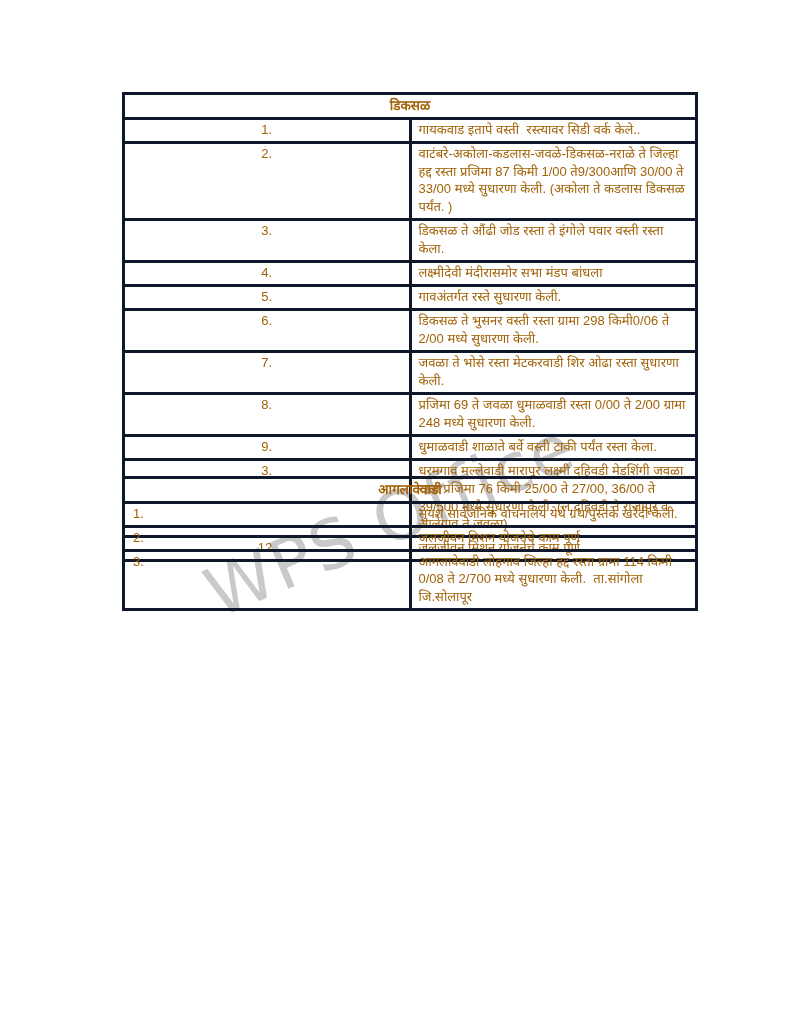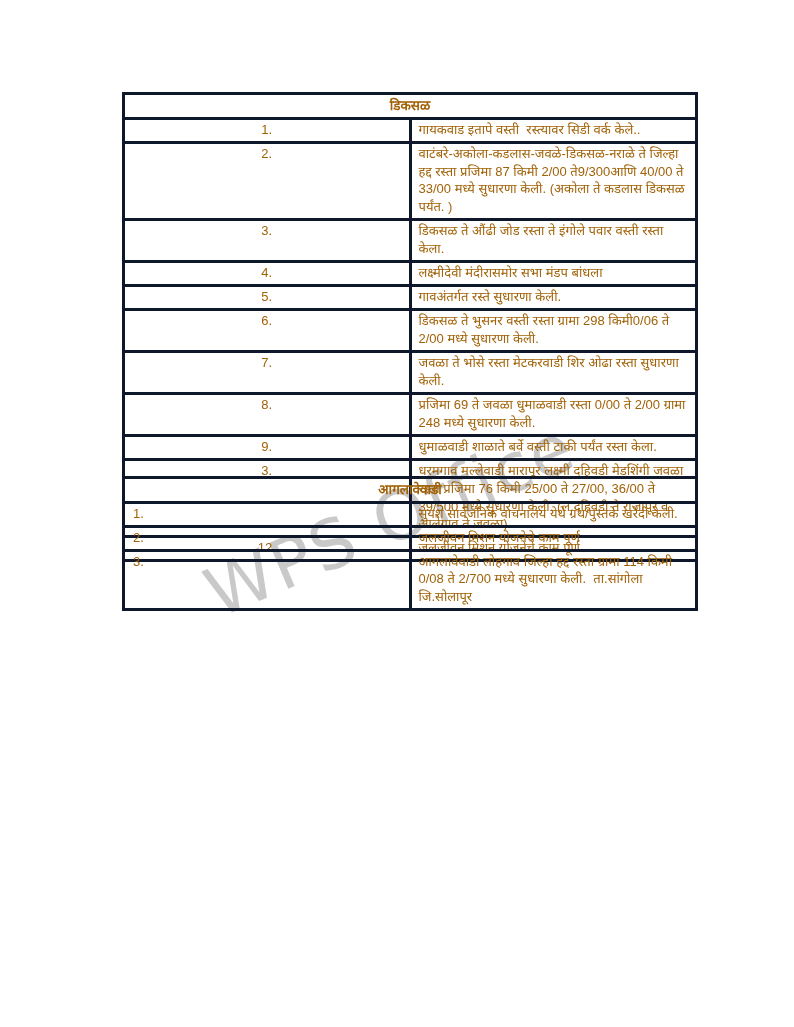--- a/index.html
+++ b/index.html
@@ -81,21 +81,21 @@
           <th colspan="2">डिकसळ</th>
         </tr>
       </thead>
       <tbody>
           <tr>
             <td class="num">1.</td>
             <td class="txt">गायकवाड इतापे वस्ती  रस्त्यावर सिडी वर्क केले..</td>
           </tr>
           <tr>
             <td class="num">2.</td>
-            <td class="txt">वाटंबरे-अकोला-कडलास-जवळे-डिकसळ-नराळे ते जिल्हा हद्द रस्ता प्रजिमा 87 किमी 2/00 ते9/300आणि 40/00 ते 33/00 मध्ये सुधारणा केली. (अकोला ते कडलास डिकसळ पर्यंत. )</td>
+            <td class="txt">वाटंबरे-अकोला-कडलास-जवळे-डिकसळ-नराळे ते जिल्हा हद्द रस्ता प्रजिमा 87 किमी 1/00 ते9/300आणि 30/00 ते 33/00 मध्ये सुधारणा केली. (अकोला ते कडलास डिकसळ पर्यंत. )</td>
           </tr>
           <tr>
             <td class="num">3.</td>
             <td class="txt">डिकसळ ते औंढी जोड रस्ता ते इंगोले पवार वस्ती रस्ता केला.</td>
           </tr>
           <tr>
             <td class="num">4.</td>
             <td class="txt">लक्ष्मीदेवी मंदीरासमोर सभा मंडप बांधला</td>
           </tr>
           <tr>

